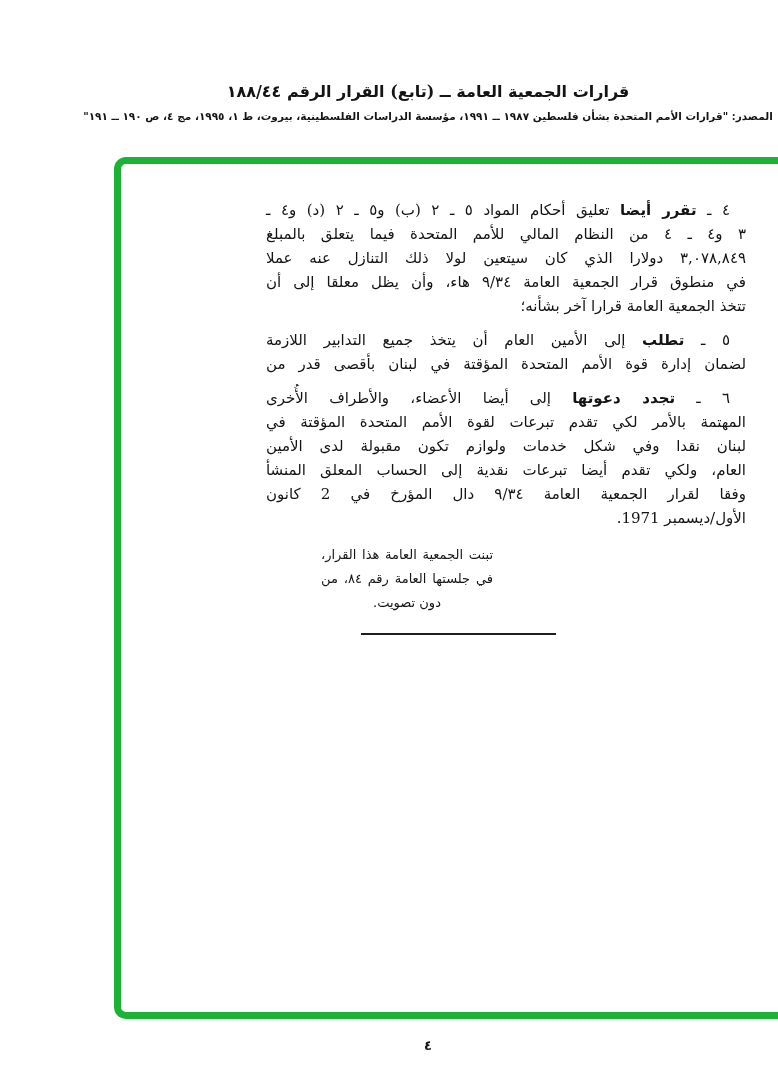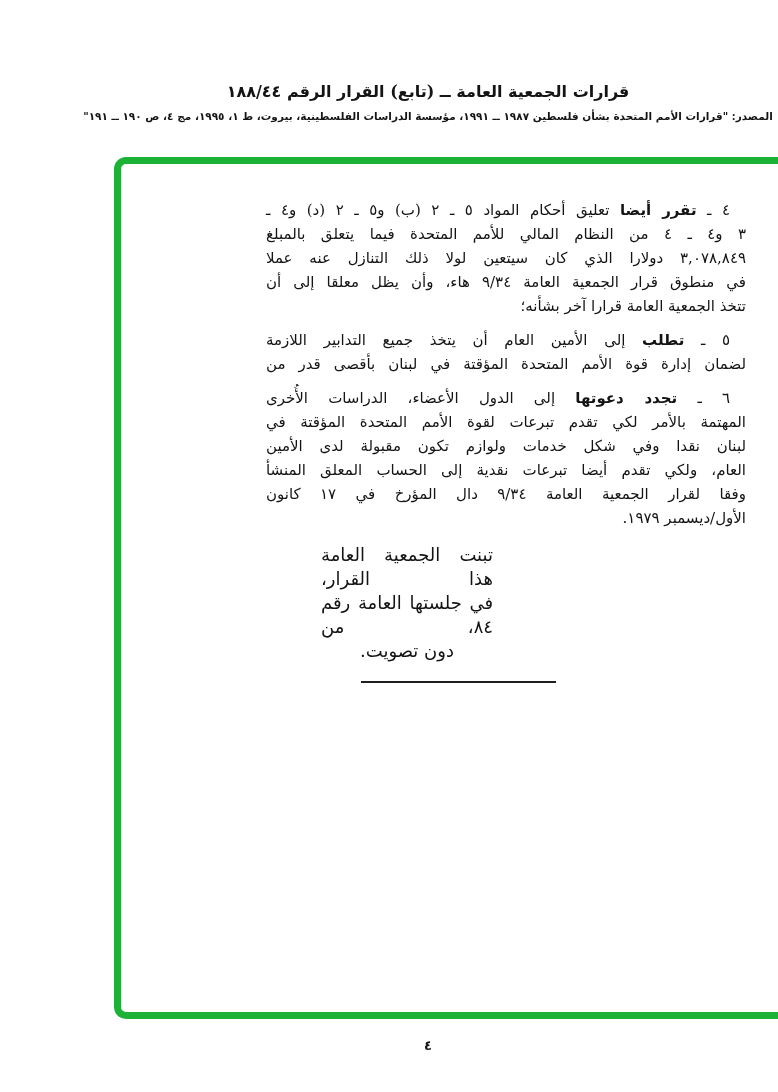--- a/index.html
+++ b/index.html
@@ -31,21 +31,21 @@
     font-size:15px;line-height:24px;
   }
   .para{margin:0 0 10px 0;}
   .line{text-align:justify;text-align-last:justify;}
   .line.first{text-indent:16px;}
   .line.last{text-align:right;text-align-last:right;}
   .para b{font-weight:bold;}
 
   .adoption-note{
     width:172px;margin:13px 253px 0 auto;
-    font-size:18px;line-height:24px;
+    font-size:13px;line-height:24px;
   }
   .adoption-note .line{text-align:justify;text-align-last:justify;}
   .adoption-note .line.last{text-align:center;text-align-last:center;}
 
   .rule{
     width:195px;height:0;border-top:2px solid #1f1f1f;
     margin:18px 190px 0 auto;
   }
 
   
@@ -79,27 +79,27 @@
 
       <div class="para">
         <div class="line first">
           <span>٥ ـ </span><b>تطلب</b><span> إلى الأمين العام أن يتخذ جميع التدابير اللازمة</span>
         </div>
         <div class="line">لضمان إدارة قوة الأمم المتحدة المؤقتة في لبنان بأقصى قدر من</div>
       </div>
 
       <div class="para">
         <div class="line first">
-          <span>٦ ـ </span><b>تجدد دعوتها</b><span> إلى الدول الأعضاء، الدراسات الأُخرى</span>
+          <span>٦ ـ </span><b>تجدد دعوتها</b><span> إلى أيضا الأعضاء، والأطراف الأُخرى</span>
         </div>
         <div class="line">المهتمة بالأمر لكي تقدم تبرعات لقوة الأمم المتحدة المؤقتة في</div>
         <div class="line">لبنان نقدا وفي شكل خدمات ولوازم تكون مقبولة لدى الأمين</div>
         <div class="line">العام، ولكي تقدم أيضا تبرعات نقدية إلى الحساب المعلق المنشأ</div>
-        <div class="line">وفقا لقرار الجمعية العامة ٩/٣٤ دال المؤرخ في ١٧ كانون</div>
-        <div class="line last">الأول/ديسمبر ١٩٧٩.</div>
+        <div class="line">وفقا لقرار الجمعية العامة ٩/٣٤ دال المؤرخ في 2 كانون</div>
+        <div class="line last">الأول/ديسمبر 1971.</div>
       </div>
 
       <div class="adoption-note">
         <div class="line">تبنت الجمعية العامة هذا القرار،</div>
         <div class="line">في جلستها العامة رقم ٨٤، من</div>
         <div class="line last">دون تصويت.</div>
       </div>
 
       <div class="rule"></div>
 

